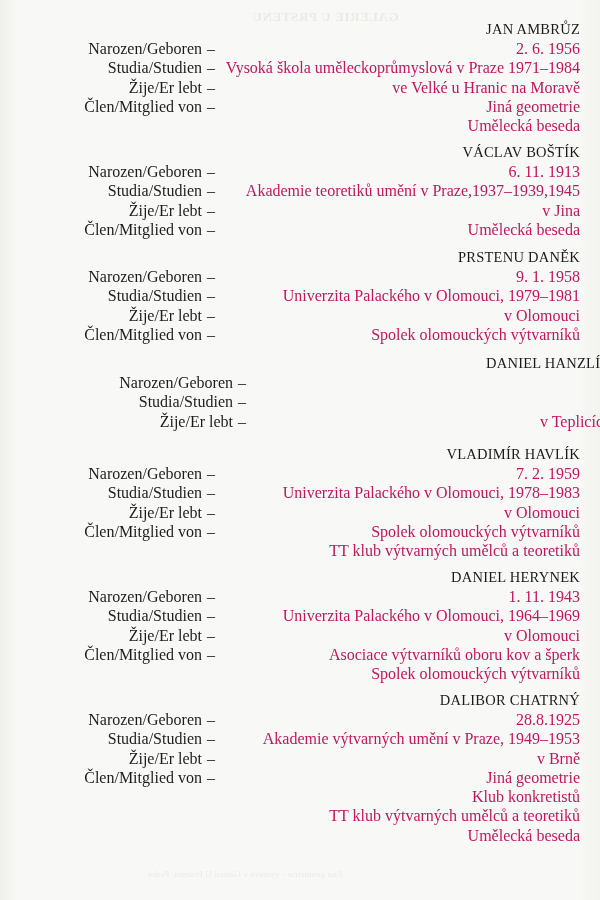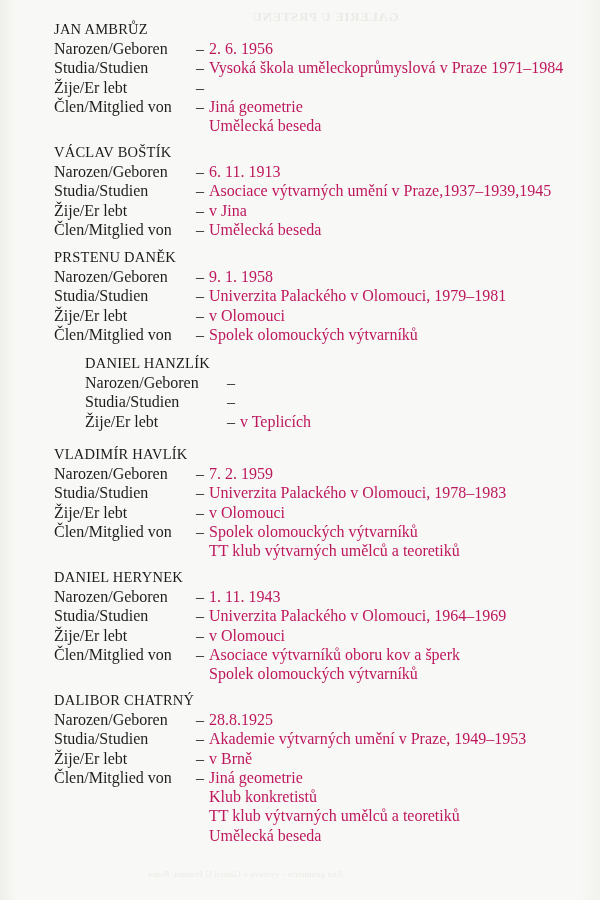--- a/index.html
+++ b/index.html
@@ -51,22 +51,23 @@
   }
 
   .page {
     position: absolute;
     inset: 0;
     padding: 0;
   }
 
   .entry {
     position: absolute;
-    left: 54px;
+    left: 60px;
     width: 520px;
+    text-align: right;
   }
 
   .entry-name {
     font-size: 14.5px;
     line-height: 19px;
     letter-spacing: .25px;
     white-space: nowrap;
     color: #1b1b1b;
   }
 
@@ -112,20 +113,21 @@
         <span class="row-value">2. 6. 1956</span>
       </div>
       <div class="row">
         <span class="row-label">Studia/Studien</span>
         <span class="row-dash">–</span>
         <span class="row-value">Vysoká škola uměleckoprůmyslová v Praze 1971–1984</span>
       </div>
       <div class="row">
         <span class="row-label">Žije/Er lebt</span>
         <span class="row-dash">–</span>
+        <span class="row-value">ve Velké u Hranic na Moravě</span>
       </div>
       <div class="row">
         <span class="row-label">Člen/Mitglied von</span>
         <span class="row-dash">–</span>
         <span class="row-value">Jiná geometrie</span>
       </div>
       <div class="row continuation">
         <span class="row-label">Člen/Mitglied von</span>
         <span class="row-dash">–</span>
         <span class="row-value">Umělecká beseda</span>
@@ -134,21 +136,21 @@
     <div class="entry" style="top: 143px;">
       <div class="entry-name">VÁCLAV BOŠTÍK</div>
       <div class="row">
         <span class="row-label">Narozen/Geboren</span>
         <span class="row-dash">–</span>
         <span class="row-value">6. 11. 1913</span>
       </div>
       <div class="row">
         <span class="row-label">Studia/Studien</span>
         <span class="row-dash">–</span>
-        <span class="row-value">Asociace výtvarných umění v Praze,1937–1939,1945</span>
+        <span class="row-value">Akademie teoretiků umění v Praze,1937–1939,1945</span>
       </div>
       <div class="row">
         <span class="row-label">Žije/Er lebt</span>
         <span class="row-dash">–</span>
         <span class="row-value">v Jina</span>
       </div>
       <div class="row">
         <span class="row-label">Člen/Mitglied von</span>
         <span class="row-dash">–</span>
         <span class="row-value">Umělecká beseda</span>

